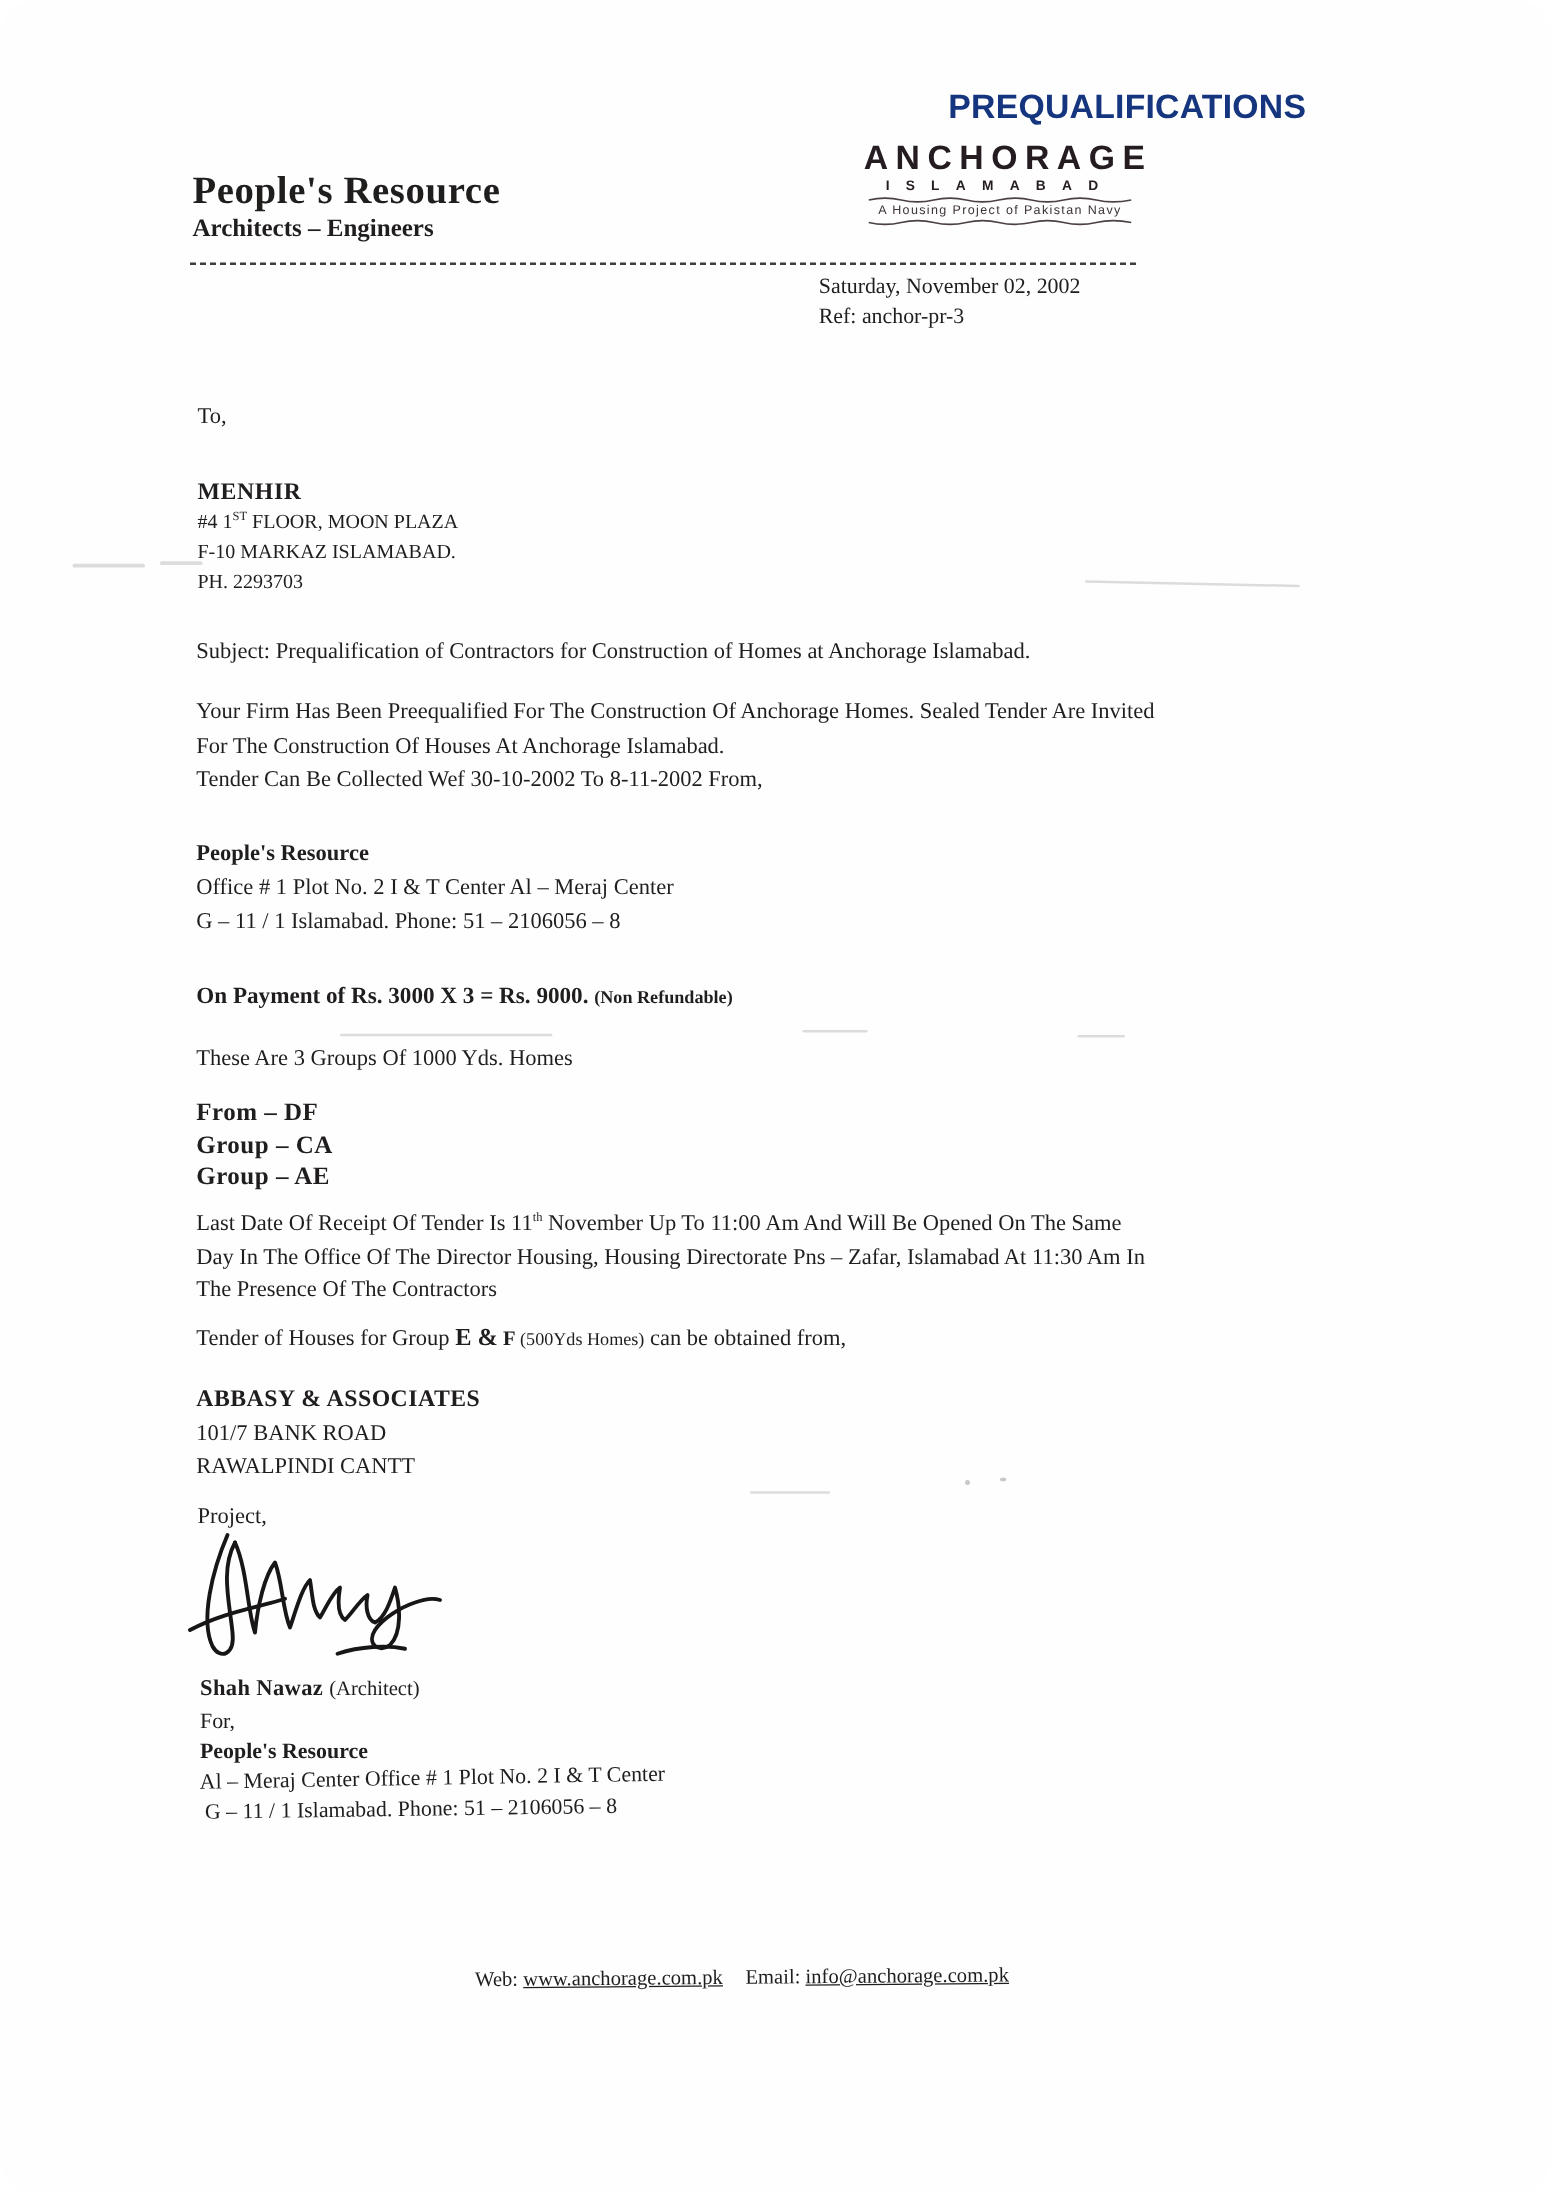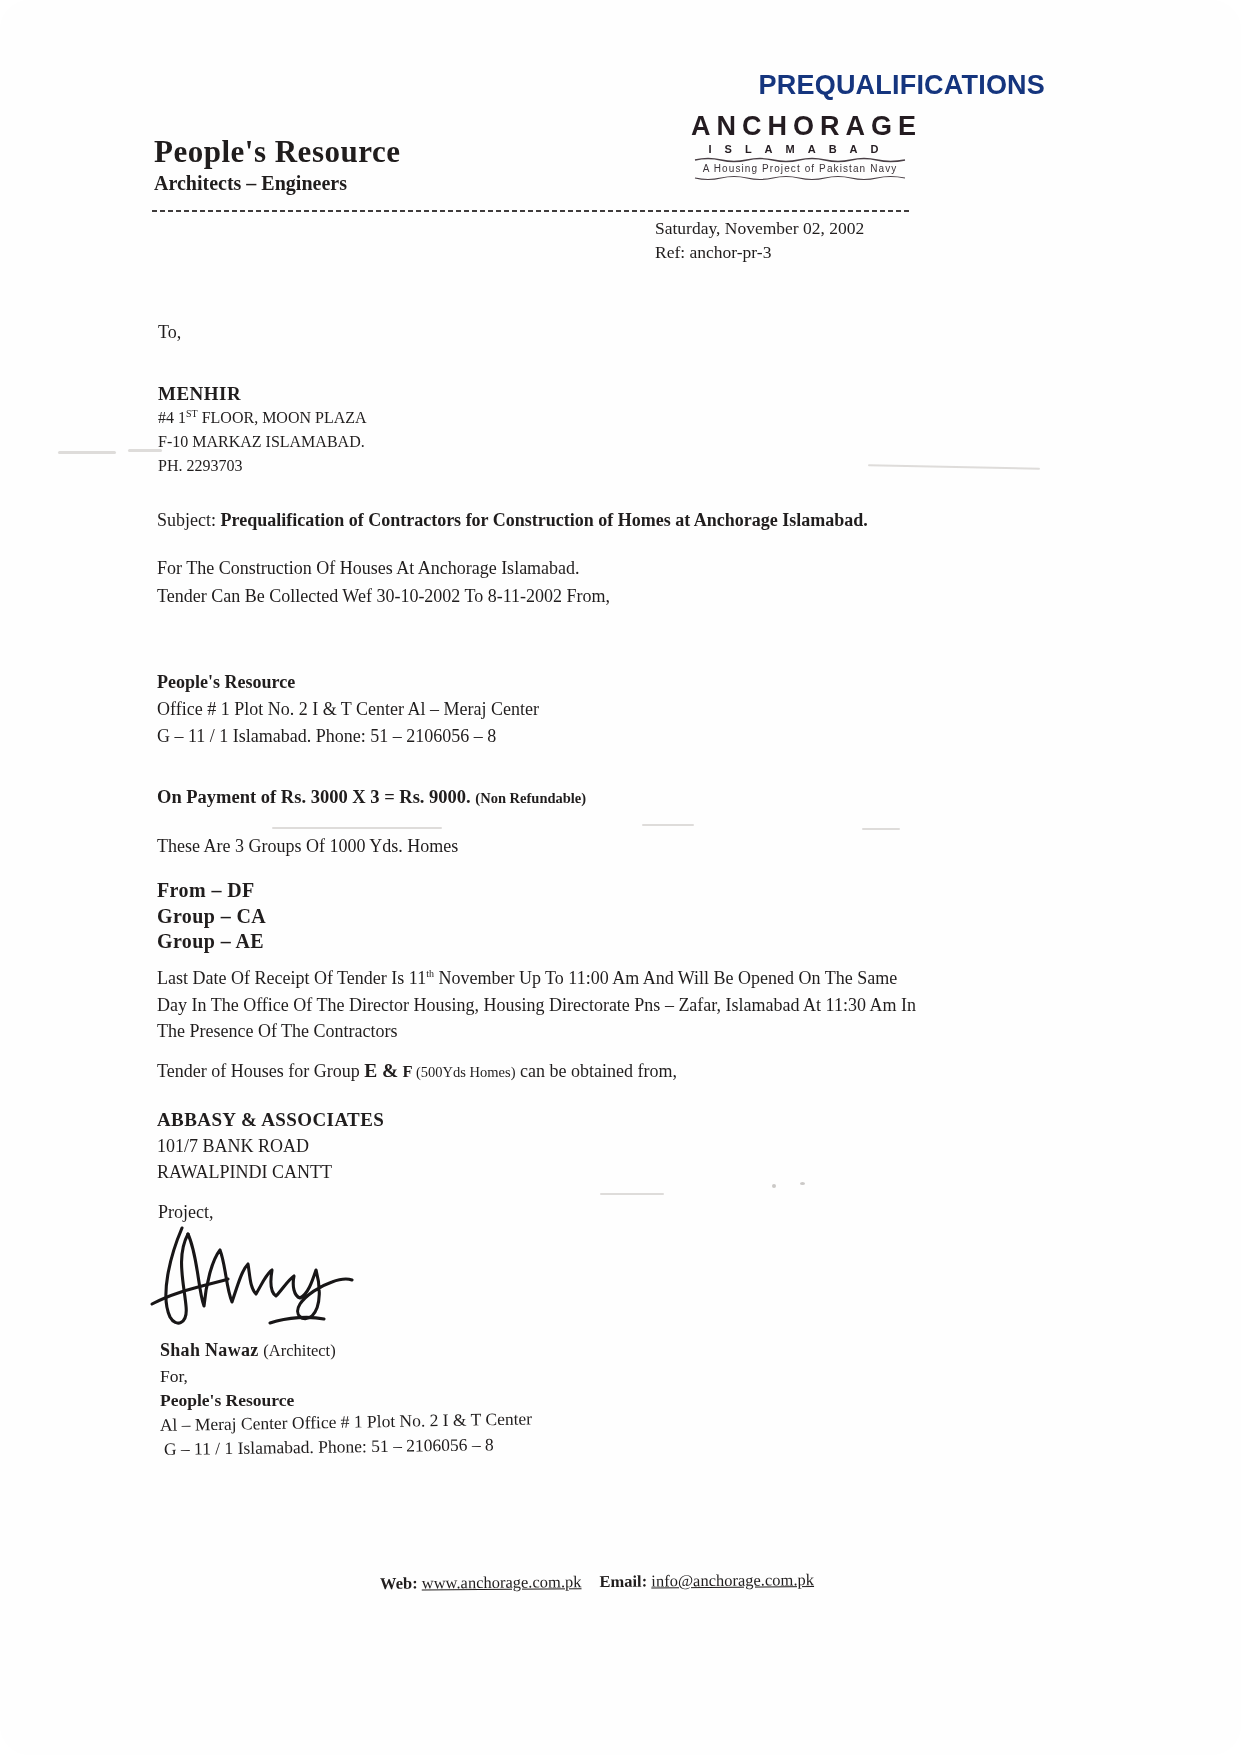--- a/index.html
+++ b/index.html
@@ -56,21 +56,21 @@
 
   .meta { position: absolute; left: 655px; top: 216px; font-size: 17.5px; line-height: 24px; }
 
   .to { position: absolute; left: 158px; top: 322px; font-size: 18px; }
 
   .recipient { position: absolute; left: 158px; top: 382px; font-size: 16px; line-height: 24px; }
   .recipient .r-name { font-weight: bold; font-size: 19px; letter-spacing: 0.5px; }
   sup { font-size: 10px; vertical-align: super; line-height: 0; }
 
   .subject { position: absolute; left: 157px; top: 510px; font-size: 18px; }
-  .subject .subj-text { font-weight: bold; margin-top: 19px; }
+  .subject .subj-text { font-weight: normal; margin-top: 19px; }
 
   .para { font-size: 18px; line-height: 27.5px; }
   .para1 { position: absolute; left: 157px; top: 555px; }
   .office { position: absolute; left: 157px; top: 669px; font-size: 18px; line-height: 27px; }
   .office .office-name { font-weight: bold; }
 
   .payment { position: absolute; left: 157px; top: 787px; font-size: 18.5px; font-weight: bold; }
   .payment .pay-note { font-size: 14.5px; }
 
   .groups-intro { position: absolute; left: 157px; top: 836px; font-size: 18px; }
@@ -96,21 +96,21 @@
   .so-nameline .so-title { font-weight: normal; font-size: 16.5px; }
   .so-company { font-weight: bold; }
   .so-tilt { transform: rotate(-1deg); transform-origin: left bottom; }
   .so-tilt2 { transform: rotate(-0.8deg); transform-origin: left bottom; padding-left: 4px; }
 
   .footer {
     position: absolute; left: 380px; top: 1572px;
     font-size: 16.5px; white-space: nowrap;
     transform: rotate(-0.5deg);
   }
-  .footer .f-label { font-weight: bold; }
+  .footer .f-label { font-weight: normal; }
   .footer .f-link { text-decoration: underline; color: #201d1d; }
   .footer .f-gap { display: inline-block; width: 18px; }
 
   
   .art { position: absolute; background: #b9b4b0; opacity: 0.45; border-radius: 2px; }
   .art1 { left: 58px;  top: 451px;  width: 58px;  height: 3px; }
   .art1b{ left: 128px; top: 449px;  width: 34px;  height: 3px; }
   .art2 { left: 868px; top: 466px;  width: 172px; height: 2px; transform: rotate(1.2deg); }
   .art3 { left: 272px; top: 827px;  width: 170px; height: 2px; }
   .art4 { left: 642px; top: 824px;  width: 52px;  height: 2px; }
@@ -161,20 +161,21 @@
     <div><span>#4 1</span><sup>ST</sup><span> FLOOR, MOON PLAZA</span></div>
     <div>F-10 MARKAZ ISLAMABAD.</div>
     <div>PH. 2293703</div>
   </div>
 
   <div class="subject">
     <span>Subject: </span><span class="subj-text">Prequalification of Contractors for Construction of Homes at Anchorage Islamabad.</span>
   </div>
 
   <div class="para para1">
+    <div>Your Firm Has Been Preequalified For The Construction Of Anchorage Homes. Sealed Tender Are Invited</div>
     <div>For The Construction Of Houses At Anchorage Islamabad.</div>
     <div>Tender Can Be Collected Wef  30-10-2002 To 8-11-2002 From,</div>
   </div>
 
   <div class="office">
     <div class="office-name">People's Resource</div>
     <div>Office # 1 Plot No. 2 I &amp; T Center Al – Meraj Center</div>
     <div>G – 11 / 1 Islamabad. Phone:  51 – 2106056 – 8</div>
   </div>
 

